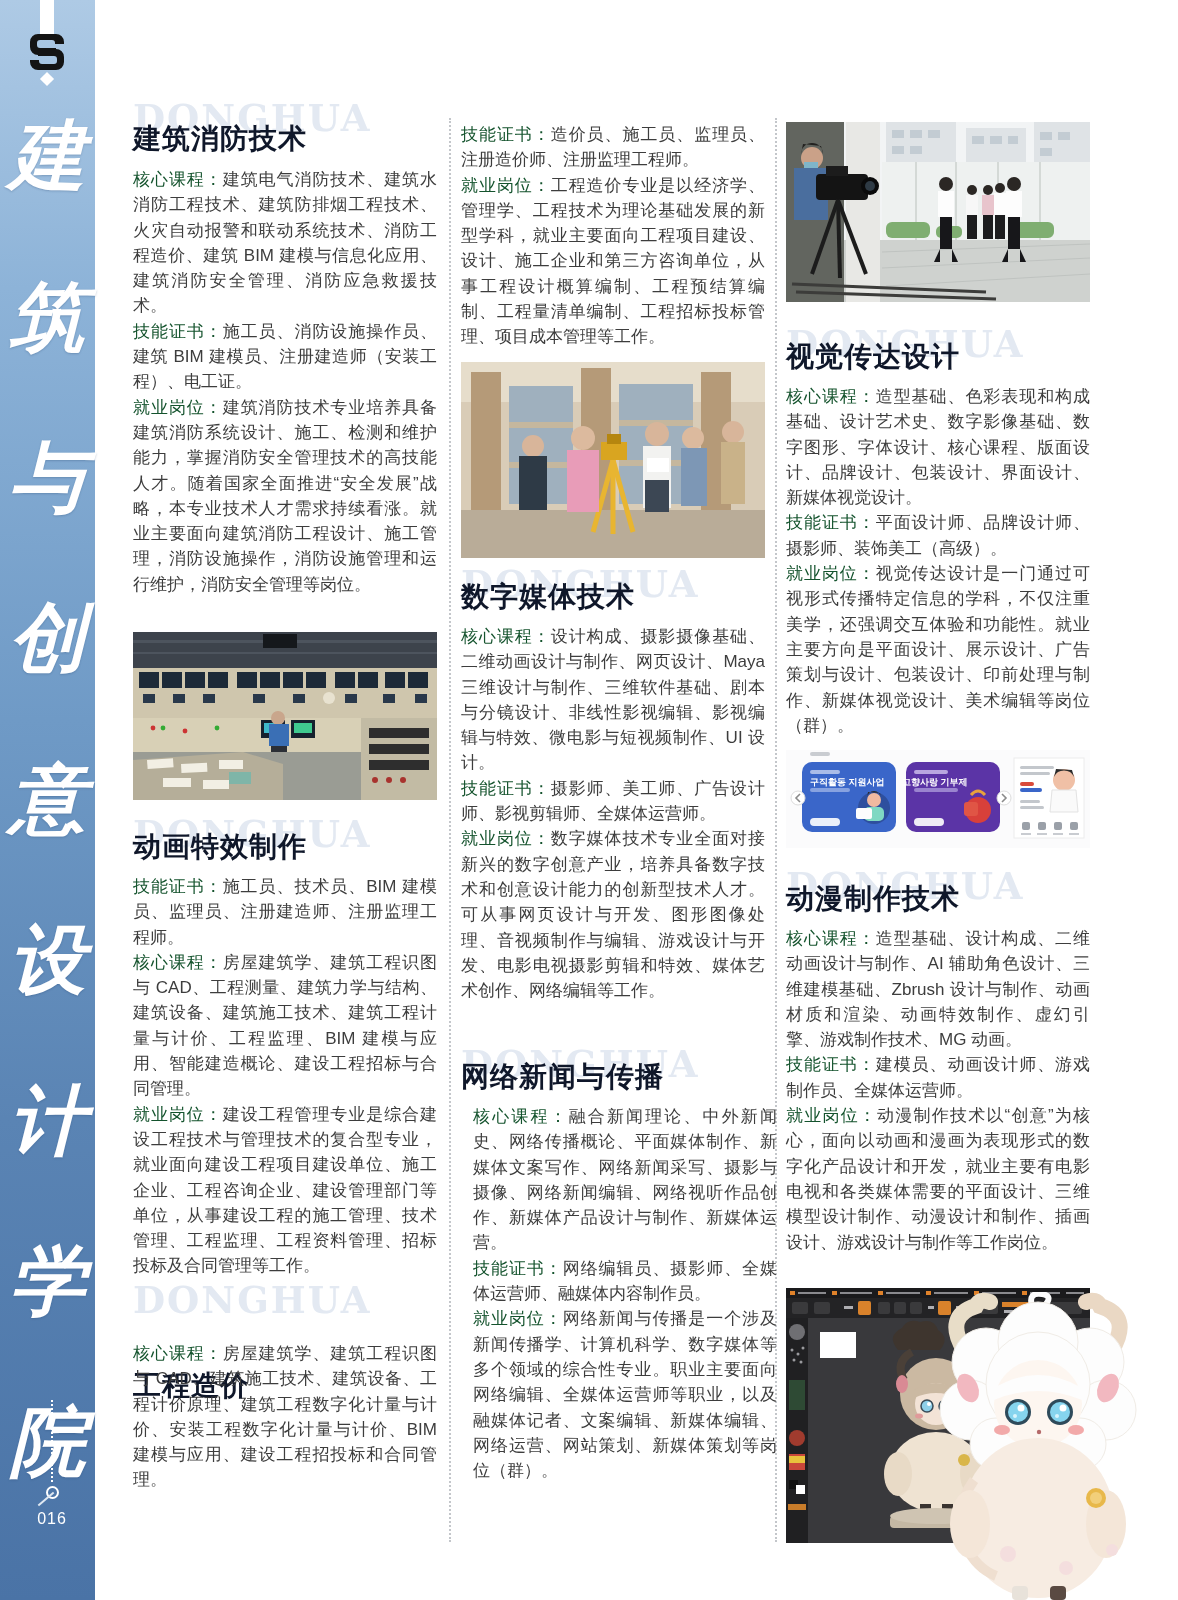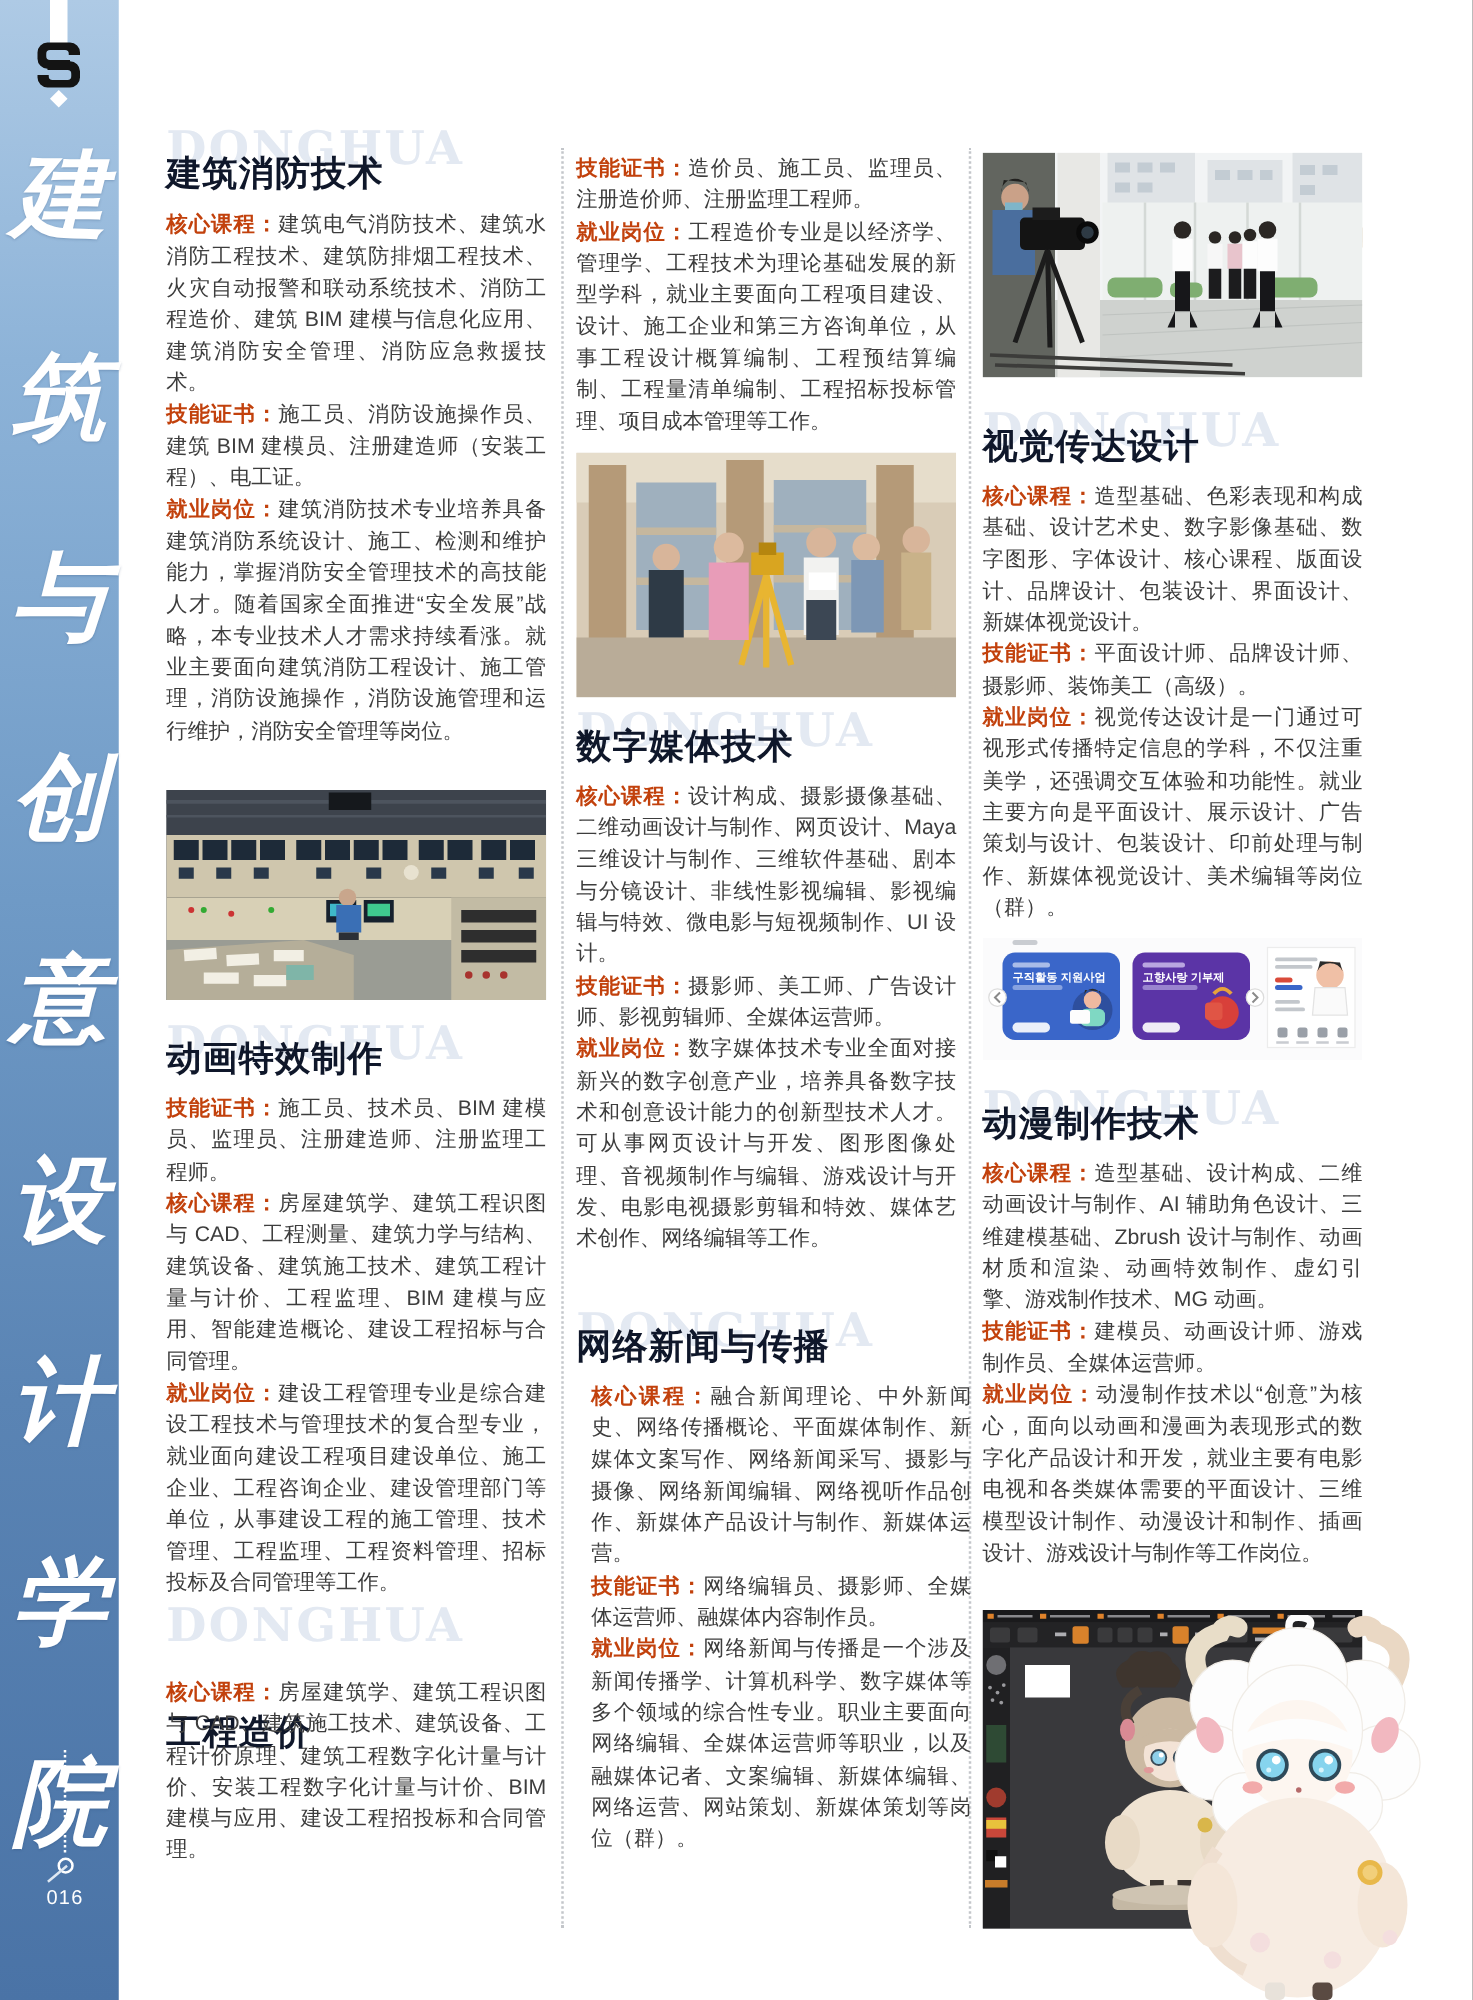--- a/index.html
+++ b/index.html
@@ -24,21 +24,21 @@
   .col{position:absolute;top:0;height:1600px;width:304px;}
   .col1{left:133px}.col2{left:461px}.col3{left:786px}
   .sep{position:absolute;top:118px;height:1424px;width:0;border-left:2px dotted #c3c6ca;}
   .sep1{left:449px}.sep2{left:775px}
   .wm{position:absolute;font-family:"DejaVu Serif",serif;font-weight:bold;font-size:37px;
       letter-spacing:2px;color:#e3e9f2;white-space:nowrap;}
   .sec-title{position:absolute;color:#0f172a;font-size:28px;font-weight:bold;letter-spacing:1px;white-space:nowrap;}
   .paras{position:absolute;width:304px;}
   .paras p{margin:0;font-size:17px;line-height:25.3px;text-align:justify;color:#3d3d3d;
     font-family:"Liberation Sans",sans-serif;}
-  .paras b{color:#c2410c;font-weight:bold;}
+  .paras b{color:#14532d;font-weight:normal;}
   .photo{position:absolute;width:304px;overflow:hidden;text-align:center;}
   .photo svg{display:block}
   .banner-title{position:absolute;color:#fff;font-weight:bold;font-size:9px;white-space:nowrap;}
   .big-char{position:absolute;left:916px;top:1292px;width:244px;height:308px;z-index:6;}
 </style>
 </head>
 <body>
 
 <div class="page">
 
@@ -384,21 +384,21 @@
             <rect x="284" y="72" width="8" height="8" rx="2"></rect>
           </g>
         <g fill="#c9ccd1">
             <rect x="235" y="83" width="10" height="2"></rect>
             <rect x="251" y="83" width="10" height="2"></rect>
             <rect x="267" y="83" width="10" height="2"></rect>
             <rect x="283" y="83" width="10" height="2"></rect>
           </g>
       </svg>
       <div class="banner-title" style="left:24px;top:26px">구직활동 지원사업</div>
-      <div class="banner-title" style="left:128px;top:26px">고향사랑 기부제</div>
+      <div class="banner-title" style="left:116px;top:26px">고향사랑 기부제</div>
     </div>
 
     <div class="wm" style="left:0;top:864px">DONGHUA</div>
     <div class="sec-title" style="left:0;top:880px">动漫制作技术</div>
     <div class="paras" style="left:0;top:926px">
       <p><b>核心课程：</b><span>造型基础、设计构成、二维动画设计与制作、AI 辅助角色设计、三维建模基础、Zbrush 设计与制作、动画材质和渲染、动画特效制作、虚幻引擎、游戏制作技术、MG 动画。</span></p>
       <p><b>技能证书：</b><span>建模员、动画设计师、游戏制作员、全媒体运营师。</span></p>
       <p><b>就业岗位：</b><span>动漫制作技术以“创意”为核心，面向以动画和漫画为表现形式的数字化产品设计和开发，就业主要有电影电视和各类媒体需要的平面设计、三维模型设计制作、动漫设计和制作、插画设计、游戏设计与制作等工作岗位。</span></p>
     </div>
 

